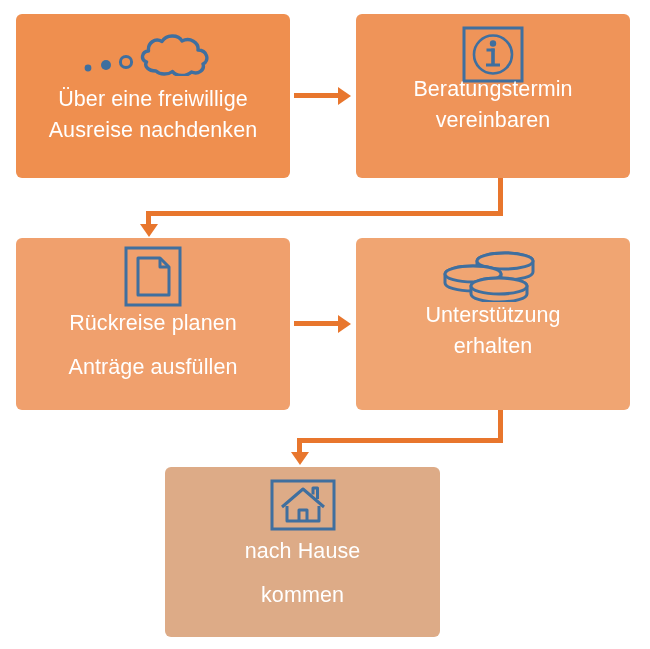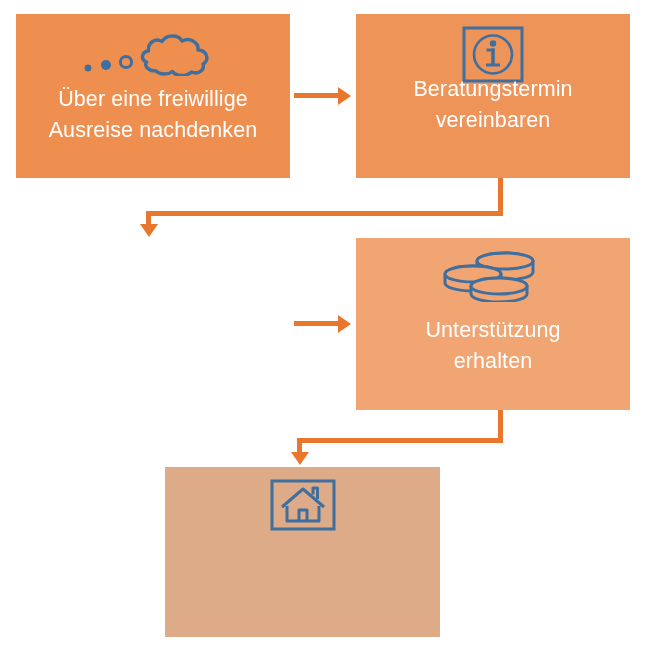--- a/index.html
+++ b/index.html
@@ -17,20 +17,21 @@
     background: #ffffff;
     overflow: hidden;
   }
   .node {
     position: absolute;
     box-sizing: border-box;
     display: flex;
     flex-direction: column;
     align-items: center;
     text-align: center;
+    border-radius: 6px;
   }
   .node-icon {
     position: absolute;
     left: 50%;
     transform: translateX(-50%);
   }
   .node-label {
     position: absolute;
     left: 0;
     right: 0;
@@ -106,49 +107,62 @@
         <circle cx="31" cy="17.5" r="3.2" fill="#3f6f9f"></circle>
         <rect x="29.2" y="22.5" width="3.6" height="16" fill="#3f6f9f"></rect>
         <rect x="24.5" y="22.5" width="8" height="3" fill="#3f6f9f"></rect>
         <rect x="24" y="37.5" width="14" height="3" fill="#3f6f9f"></rect>
       </svg>
     </span>
     <span class="node-label" style="top:60px;">Beratungstermin
 vereinbaren</span>
   </div>
 
+  <div class="node" id="node-plan">
+    <span class="node-icon" style="top:8px;">
+      <svg width="58" height="61" viewBox="0 0 58 61">
+        <rect x="2" y="2" width="54" height="57" fill="none" stroke="#3f6f9f" stroke-width="3"></rect>
+        <path d="M14 12 H36 L45 21 V49 H14 Z" fill="none" stroke="#3f6f9f" stroke-width="3" stroke-linejoin="round"></path>
+        <path d="M36 12 V21 H45" fill="none" stroke="#3f6f9f" stroke-width="3" stroke-linejoin="round"></path>
+      </svg>
+    </span>
+    <span class="node-label spaced" style="top:63px;">Rückreise planen
+Anträge ausfüllen</span>
+  </div>
 
   <div class="node" id="node-support">
     <span class="node-icon" style="top:10px;">
       <svg width="112" height="54" viewBox="0 0 112 54">
 
         <path d="M40 13 a28 8 0 1 1 56 0 v11 a28 8 0 1 1 -56 0 Z" fill="#f0a572" stroke="#3f6f9f" stroke-width="3" stroke-linejoin="round"></path>
         <ellipse cx="68" cy="13" rx="28" ry="8" fill="#f0a572" stroke="#3f6f9f" stroke-width="3"></ellipse>
 
         <path d="M8 26 a28 8 0 1 1 56 0 v9 a28 8 0 1 1 -56 0 Z" fill="#f0a572" stroke="#3f6f9f" stroke-width="3" stroke-linejoin="round"></path>
         <ellipse cx="36" cy="26" rx="28" ry="8" fill="#f0a572" stroke="#3f6f9f" stroke-width="3"></ellipse>
 
         <path d="M34 38 a28 8 0 1 1 56 0 v8 a28 8 0 1 1 -56 0 Z" fill="#f0a572" stroke="#3f6f9f" stroke-width="3" stroke-linejoin="round"></path>
         <ellipse cx="62" cy="38" rx="28" ry="8" fill="#f0a572" stroke="#3f6f9f" stroke-width="3"></ellipse>
       </svg>
     </span>
-    <span class="node-label" style="top:62px;margin-top:15px;">Unterstützung
+    <span class="node-label" style="top:62px;">Unterstützung
 erhalten</span>
   </div>
 
   <div class="node" id="node-home">
     <span class="node-icon" style="top:12px;">
       <svg width="66" height="52" viewBox="0 0 66 52">
         <rect x="2" y="2" width="62" height="48" fill="none" stroke="#3f6f9f" stroke-width="3"></rect>
         <path d="M12 28 L33 10 L54 28" fill="none" stroke="#3f6f9f" stroke-width="3" stroke-linejoin="round"></path>
         <path d="M17 27 V42 H49 V27" fill="none" stroke="#3f6f9f" stroke-width="3" stroke-linejoin="round"></path>
         <path d="M43 15.5 V9 H47.5 V20" fill="none" stroke="#3f6f9f" stroke-width="3" stroke-linejoin="round"></path>
         <path d="M29 42 V31 H37 V42" fill="none" stroke="#3f6f9f" stroke-width="3" stroke-linejoin="round"></path>
       </svg>
     </span>
+    <span class="node-label spaced" style="top:62px;">nach Hause
+kommen</span>
   </div>
 
   <div class="conn-group">
 
     
     <span>
       <i class="conn conn-h" style="left:294px; top:93px; width:46px;"></i>
       <i class="arrow-right" style="left:338px; top:86.5px;"></i>
     </span>
 

